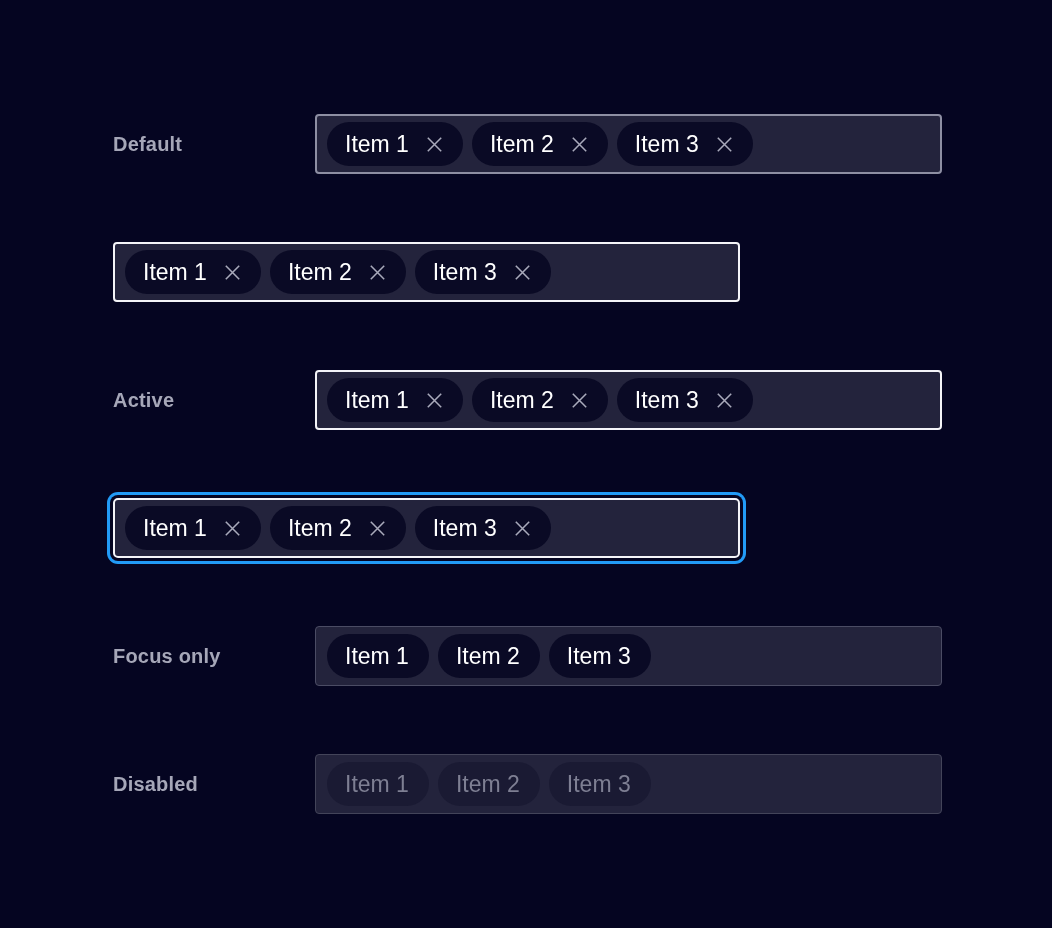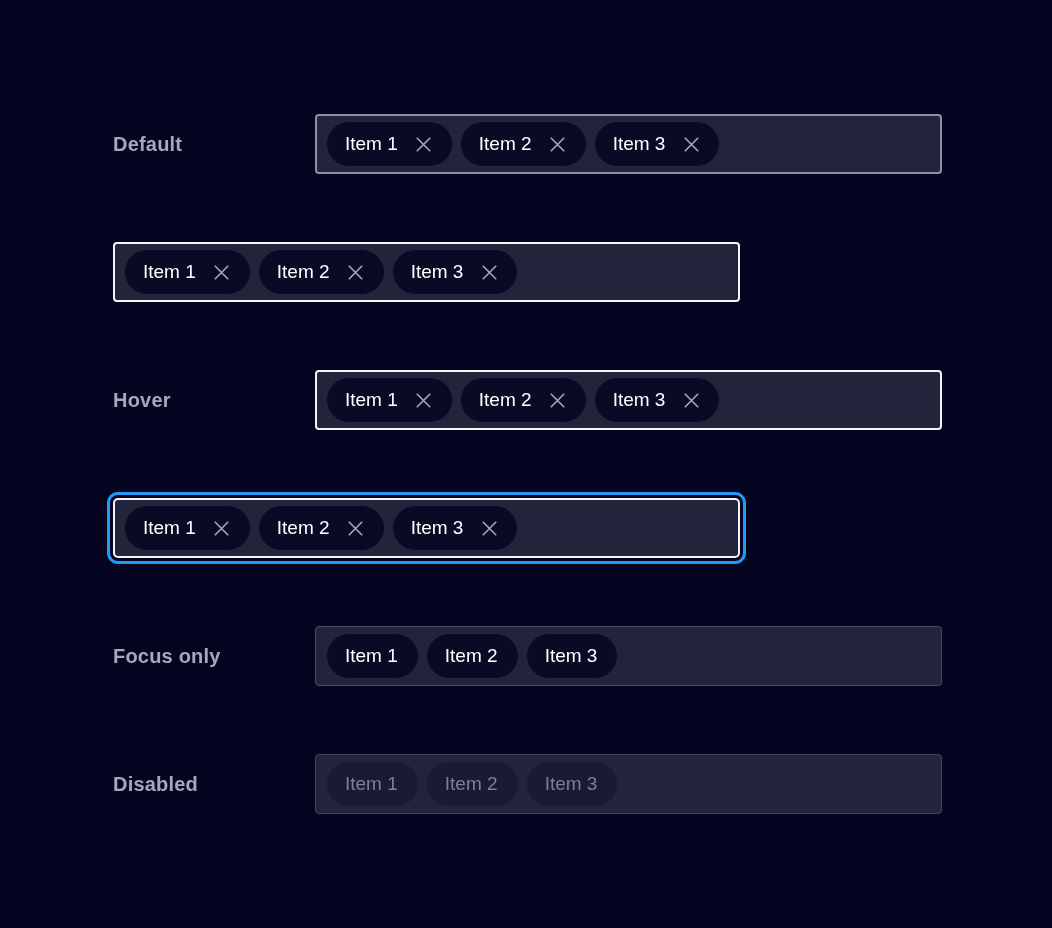--- a/index.html
+++ b/index.html
@@ -60,21 +60,21 @@
   .field.state-disabled { border: 1px solid #434459; padding: 0 11px; }
 
   .chip {
     display: inline-flex;
     align-items: center;
     height: 44px;
     background: #0A0A25;
     border-radius: 999px;
     padding: 0 16px 0 18px;
     color: #FFFFFF;
-    font-size: 19px;
+    font-size: 23px;
     white-space: nowrap;
     flex: 0 0 auto;
   }
 
   .chip--static { padding: 0 20px 0 18px; }
 
   .chip--disabled {
     background: #1A1A33;
     color: #7E7F93;
   }
@@ -155,21 +155,21 @@
         <button class="chip-remove">
           <svg viewBox="0 0 24 24" width="23" height="23">
               <path d="M5 5 L19 19 M19 5 L5 19" stroke="currentColor" stroke-width="1.6" fill="none"></path>
             </svg>
         </button>
       </span>
     </div>
   </div>
 
   <div class="row">
-    <div class="row-label">Hover</div>
+    <div class="row-label">Active</div>
     <div class="field state-active">
       <span class="chip">
         <span class="chip-label">Item 1</span>
         <button class="chip-remove">
           <svg viewBox="0 0 24 24" width="23" height="23">
               <path d="M5 5 L19 19 M19 5 L5 19" stroke="currentColor" stroke-width="1.6" fill="none"></path>
             </svg>
         </button>
       </span>
       <span class="chip">

